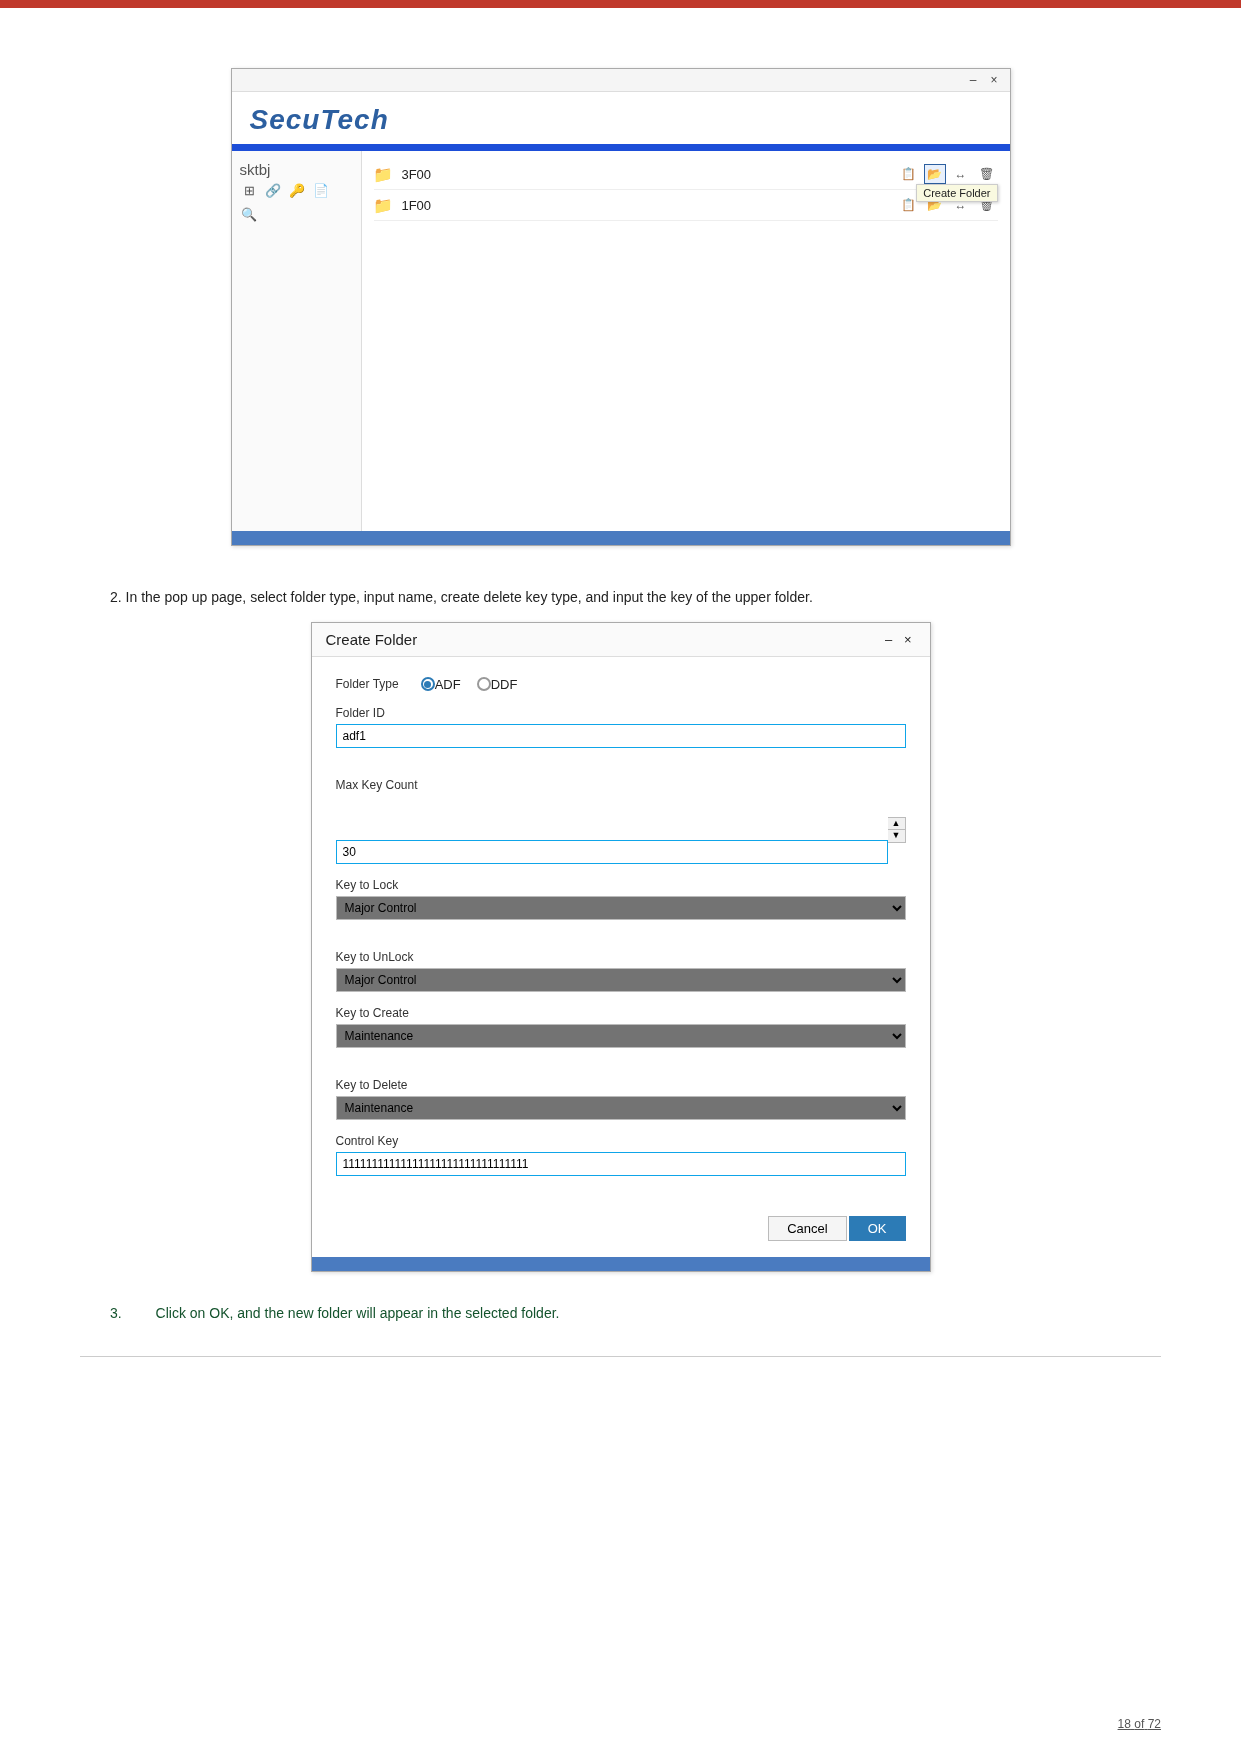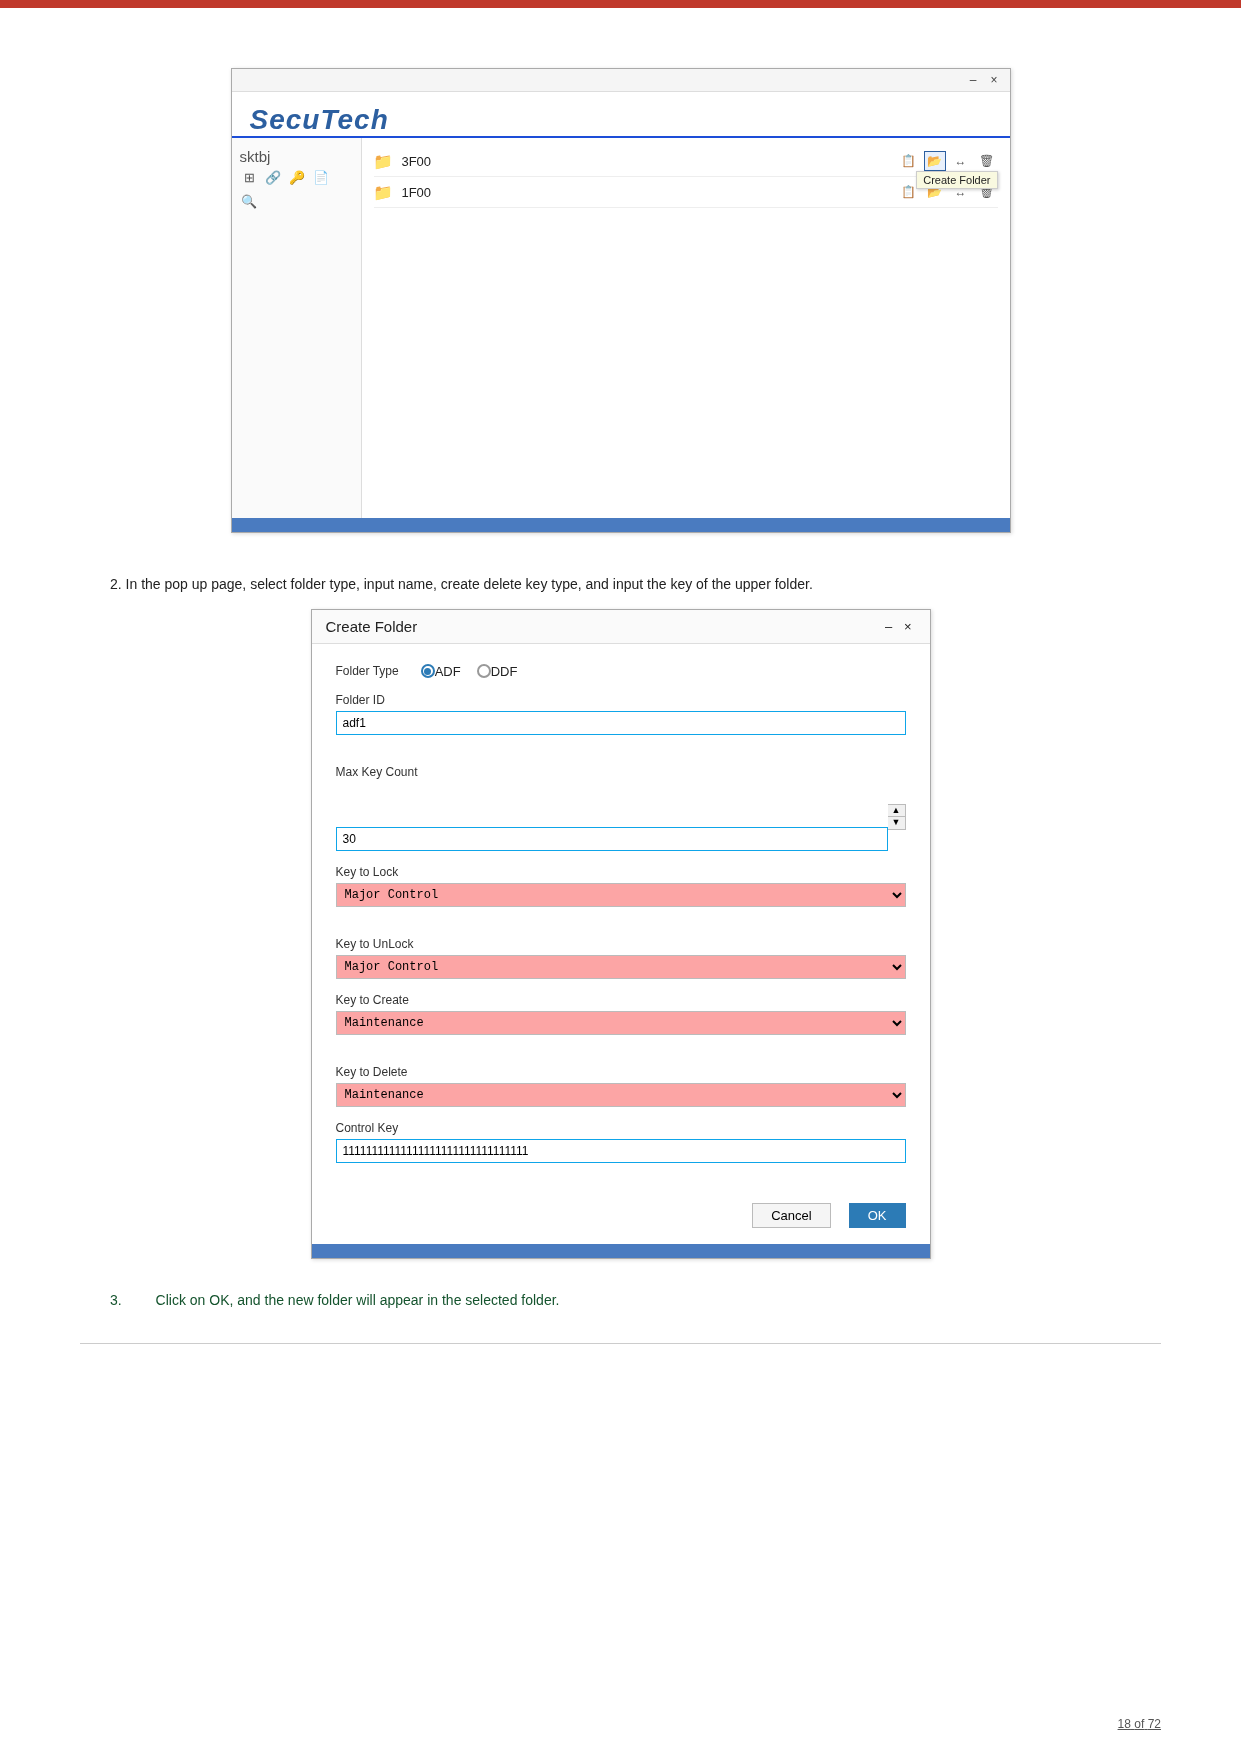--- a/index.html
+++ b/index.html
@@ -50,22 +50,22 @@
       font-size: 12px;
       color: #444;
     }
 
     .win-control {
       cursor: pointer;
       padding: 0 4px;
     }
 
     .app-logo {
-      padding: 12px 18px 0 18px;
-      border-bottom: 2px solid #1d4ed8;
+      padding: 12px 18px 8px 18px;
+      border-bottom: 7px solid #1d4ed8;
     }
 
     .app-logo-text {
       font-size: 28px;
       font-weight: bold;
       font-style: italic;
       color: #2c5fa0;
       letter-spacing: 1px;
     }
 
@@ -309,29 +309,28 @@
     .spinner-btn:first-child {
       border-bottom: 1px solid #bbb;
     }
 
     select {
       border: 1px solid #bbb;
       padding: 2px 4px;
       font-size: 12px;
       width: 100%;
       height: 24px;
-      background: #fca5a5;
+      background: #737373;
       cursor: pointer;
-      font-family: Liberation Mono, monospace;
     }
 
     .dialog-footer {
       display: flex;
       justify-content: flex-end;
-      gap: 18px;
+      gap: 2px;
       padding: 10px 24px 16px 24px;
     }
 
     .btn {
       padding: 4px 18px;
       font-size: 13px;
       cursor: pointer;
       border: 1px solid #bbb;
       background: #f5f5f5;
     }

